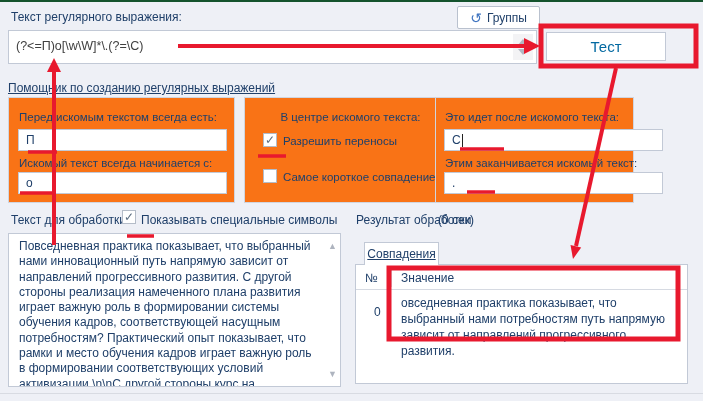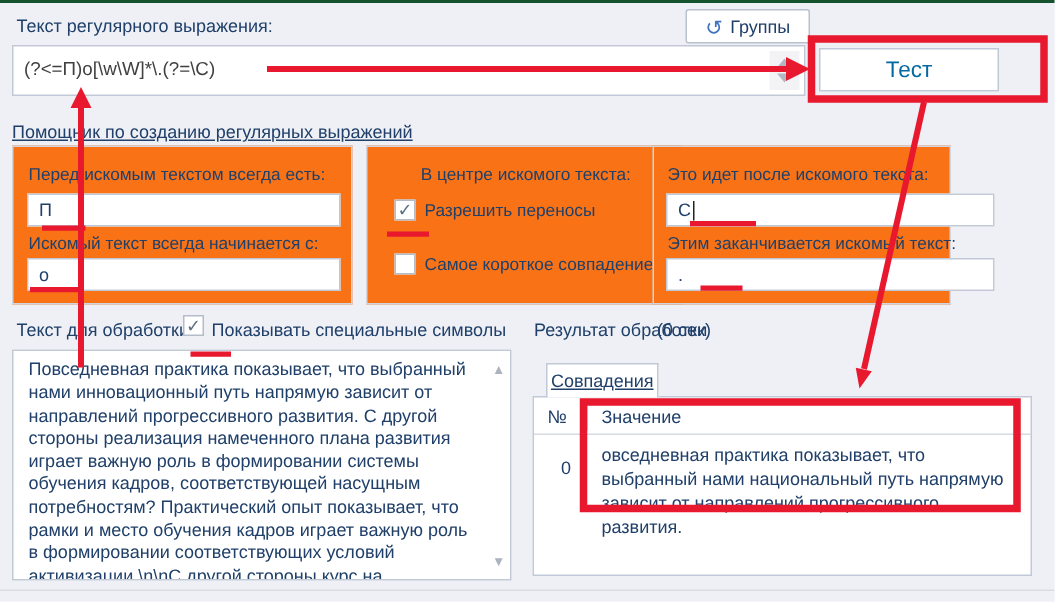--- a/index.html
+++ b/index.html
@@ -132,21 +132,21 @@
   <div class="tab active" style="left:364px; width:75px;text-decoration:underline;">Совпадения</div>
 
   <div class="rtable">
     <div class="thead">
       <span class="th-num">№</span>
       <span class="th-sep"></span>
       <span class="th-val">Значение</span>
     </div>
     <div>
       <span class="cell-num">0</span>
-      <div class="cell-val">овседневная практика показывает, что выбранный нами национальный путь напрямую зависит от направлений прогрессивного развития.</div>
+      <div class="cell-val">овседневная практика показывает, что выбранный нами потребностям путь напрямую зависит от направлений прогрессивного развития.</div>
     </div>
   </div>
 
   <svg class="annotations" viewBox="0 0 703 401">
 
     <line x1="28" y1="150" x2="57" y2="150" stroke="#e8192e" stroke-width="3.5"></line>
     <line x1="20" y1="191" x2="56" y2="191" stroke="#e8192e" stroke-width="3.5"></line>
     <line x1="258" y1="154" x2="286" y2="154" stroke="#e8192e" stroke-width="3.5"></line>
     <line x1="460" y1="147" x2="504" y2="147" stroke="#e8192e" stroke-width="3.5"></line>
     <line x1="467" y1="190" x2="495" y2="190" stroke="#e8192e" stroke-width="3.5"></line>

